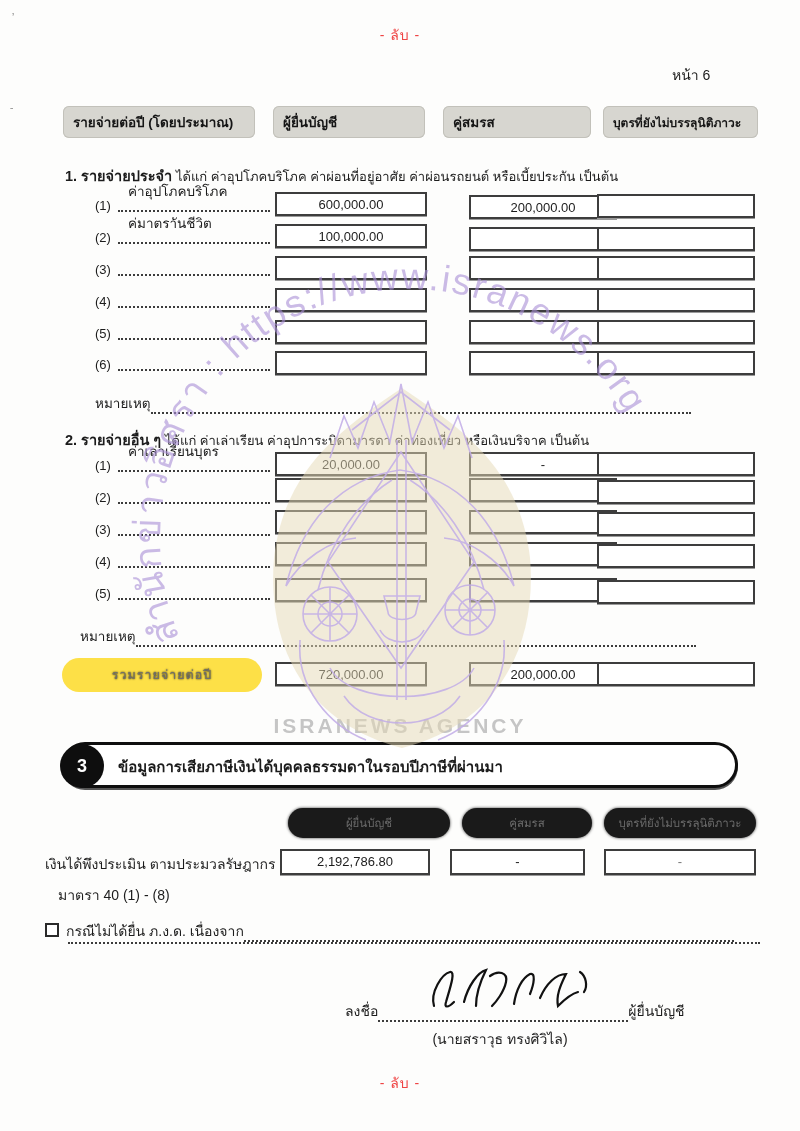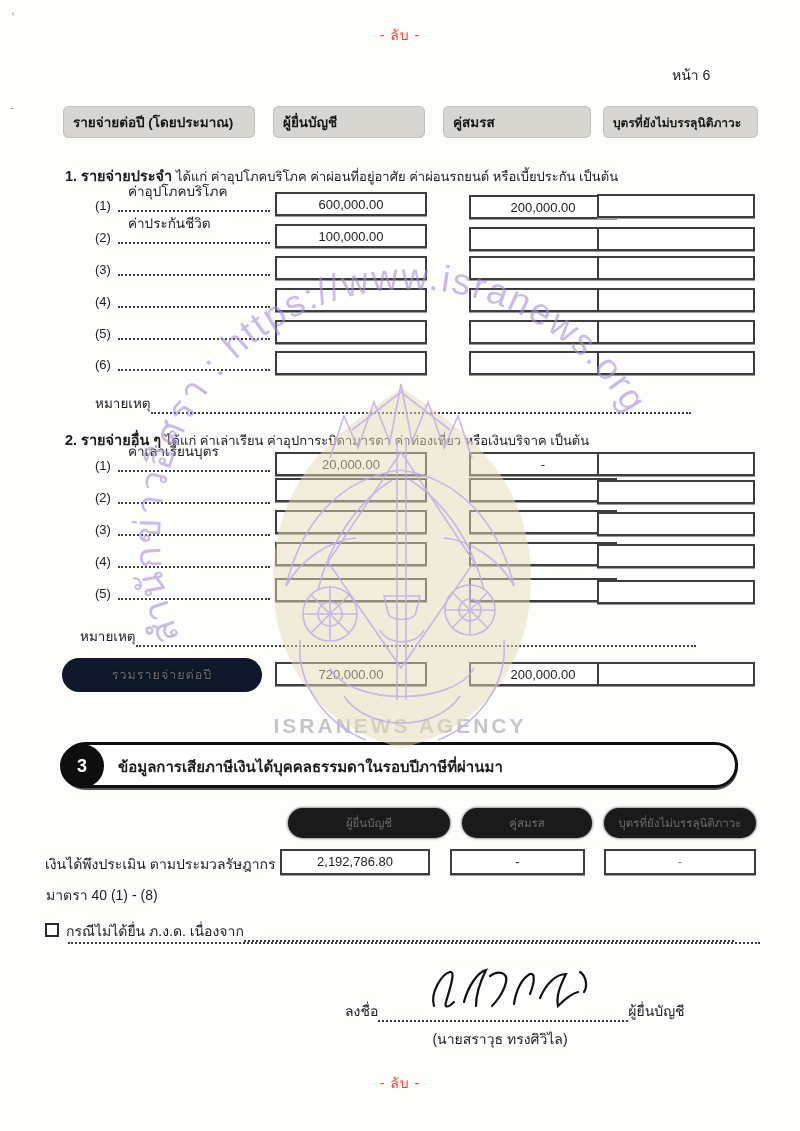--- a/index.html
+++ b/index.html
@@ -36,21 +36,21 @@
     font-size:13px; text-align:center; padding-top:3px;
     box-shadow:0 1px 0 #9a9a9a;
   }
   .c1{left:275px; width:152px;}
   .c2{left:437px; width:148px;margin-left:32px;}
   .c3{left:597px; width:158px;}
   .noteline{position:absolute; font-size:13.5px;}
   .dotted-fill{display:inline-block; border-bottom:2px dotted #3c3c3c; vertical-align:bottom;}
   
   .blackpill{
-    background:#0f172a; border-radius:17px; height:34px;
+    background:#fde047; border-radius:17px; height:34px;
     color:#6f6f6f; font-size:12.5px; display:flex; align-items:center; justify-content:center;
     text-shadow:0 0 2px #000; letter-spacing:1px;
   }
   
   .s3bar{
     position:absolute; left:62px; top:742px; width:676px; height:46px; box-sizing:border-box;
     border:3px solid #0e0e0e; border-radius:24px; background:#fff;
     box-shadow:0 2px 0 #555;
   }
   .s3num{
@@ -109,21 +109,21 @@
   <div class="frow" style="top:192px;">
     <span class="rno">(1)</span>
     <span class="rlabel">ค่าอุปโภคบริโภค</span>
     <span class="rlead"></span>
     <div class="vbox c1">600,000.00</div>
     <div class="vbox c2" style="top:3px;">200,000.00</div>
     <div class="vbox c3" style="top:2px;"></div>
   </div>
   <div class="frow" style="top:224px;">
     <span class="rno">(2)</span>
-    <span class="rlabel">ค่าประกันชีวิต</span>
+    <span class="rlabel">ค่มาตราันชีวิต</span>
     <span class="rlead"></span>
     <div class="vbox c1">100,000.00</div>
     <div class="vbox c2" style="top:3px;"></div>
     <div class="vbox c3" style="top:3px;"></div>
   </div>
   <div class="frow" style="top:256px;">
     <span class="rno">(3)</span>
     <span class="rlead"></span>
     <div class="vbox c1"></div>
     <div class="vbox c2"></div>
@@ -220,21 +220,21 @@
     <span>ผู้ยื่นบัญชี</span>
   </div>
   <div class="darkpill" style="left:462px; top:808px; width:130px;">
     <span>คู่สมรส</span>
   </div>
   <div class="darkpill" style="left:604px; top:808px; width:152px;">
     <span>บุตรที่ยังไม่บรรลุนิติภาวะ</span>
   </div>
 
   <div class="abs" style="left:45px; top:853px; font-size:14px;">เงินได้พึงประเมิน ตามประมวลรัษฎากร</div>
-  <div class="abs" style="left:46px; top:884px; font-size:14px;">มาตรา 40 (1) - (8)</div>
+  <div class="abs" style="left:58px; top:884px; font-size:14px;">มาตรา 40 (1) - (8)</div>
   <div class="vbox" style="left:280px; top:849px; width:150px; height:26px;">2,192,786.80</div>
   <div class="vbox" style="left:450px; top:849px; width:135px; height:26px;">-</div>
   <div class="vbox" style="left:604px; top:849px; width:152px; height:26px; color:#777;">-</div>
 
   <div class="cbox"></div>
   <div class="noteline" style="left:66px; top:920px; font-size:14px;">
     <span>กรณีไม่ได้ยื่น ภ.ง.ด. เนื่องจาก</span><span class="dotted-fill" style="width:490px;"></span>
   </div>
   <div class="abs dotted-fill" style="left:68px; top:942px; width:692px;"></div>
 

